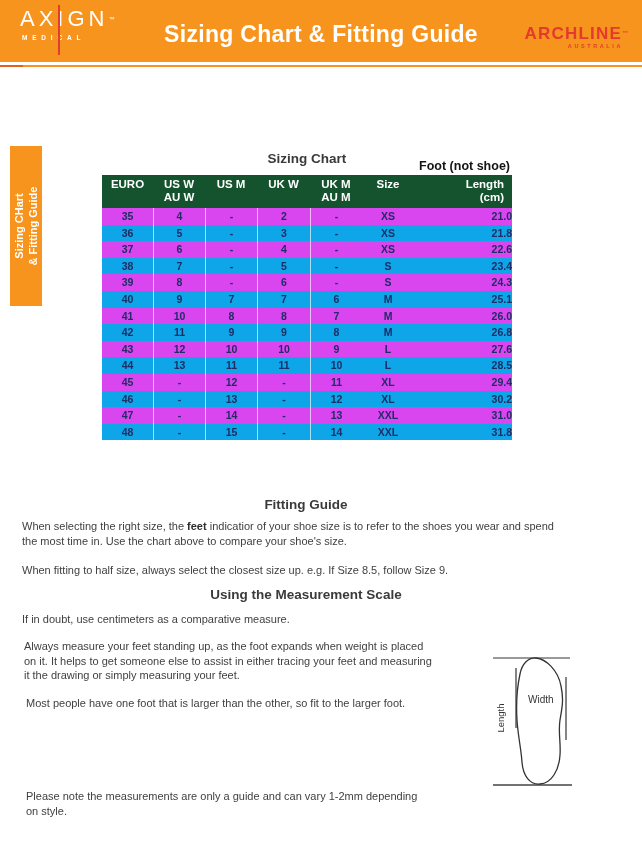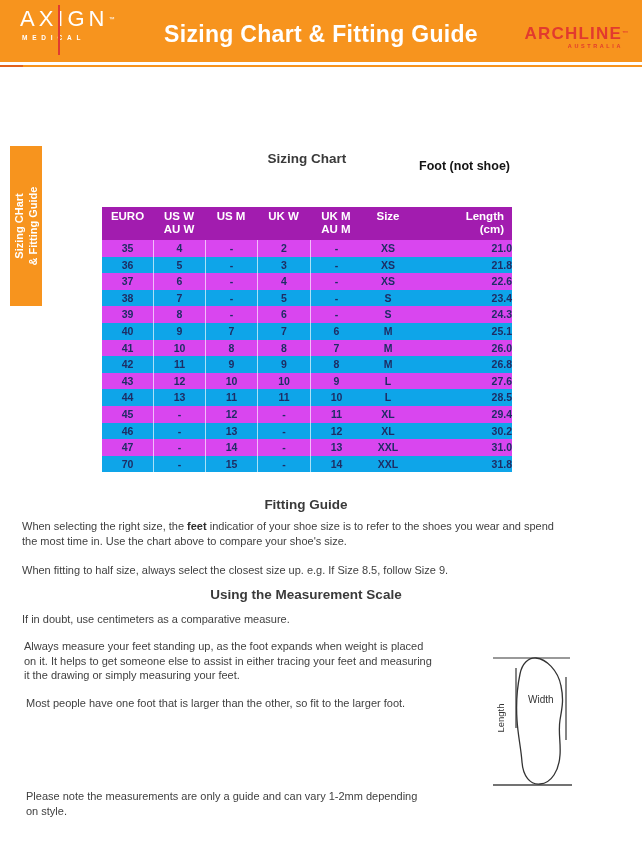--- a/index.html
+++ b/index.html
@@ -27,21 +27,21 @@
   .side-tab-text { position:absolute; left:0; top:0; width:160px; height:32px;
     transform-origin:0 0; transform:rotate(-90deg) translateX(-160px);
     color:#ffffff; font-weight:700; font-size:11px; line-height:14px; text-align:center; padding-top:2px; }
   
   .h-sizing { position:absolute; left:102px; top:151px; width:410px; text-align:center;
     font-size:13.5px; font-weight:700; color:#3A3A3A; }
   .h-foot-note { position:absolute; left:102px; top:159px; width:408px; text-align:right;
     font-size:12.5px; font-weight:700; color:#141414; }
   .stable { position:absolute; left:102px; top:175px; width:410px; }
   .thead { display:grid; grid-template-columns:51px 52px 52px 53px 52px 52px 98px;
-    background:#a21caf; height:33px;margin-top:32px; }
+    background:#14532d; height:33px; }
   .th { color:#ffffff; font-weight:700; font-size:11.5px; text-align:center;
     padding-top:3px; line-height:13px; box-sizing:border-box; }
   .th.c6 { text-align:right; padding-right:8px; }
   .trow { display:grid; grid-template-columns:51px 52px 52px 53px 52px 52px 98px; height:16.6px; }
   .trow.teal { background:#d946ef; }
   .trow.light { background:#0ea5e9; }
   .tcell { color:#1E2D64; font-weight:700; font-size:10.5px; text-align:center;
     line-height:16.6px; box-sizing:border-box; }
   .tcell.c1, .tcell.c2, .tcell.c3, .tcell.c4 { border-left:1px solid rgba(255,255,255,0.65); }
   .tcell.c6 { text-align:right; }
@@ -236,21 +236,21 @@
         <div class="trow teal">
           <div class="tcell c0">47</div>
           <div class="tcell c1">-</div>
           <div class="tcell c2">14</div>
           <div class="tcell c3">-</div>
           <div class="tcell c4">13</div>
           <div class="tcell c5">XXL</div>
           <div class="tcell c6">31.0</div>
         </div>
         <div class="trow light">
-          <div class="tcell c0">70</div>
+          <div class="tcell c0">48</div>
           <div class="tcell c1">-</div>
           <div class="tcell c2">15</div>
           <div class="tcell c3">-</div>
           <div class="tcell c4">14</div>
           <div class="tcell c5">XXL</div>
           <div class="tcell c6">31.8</div>
         </div>
       </div>
   </div>
 

